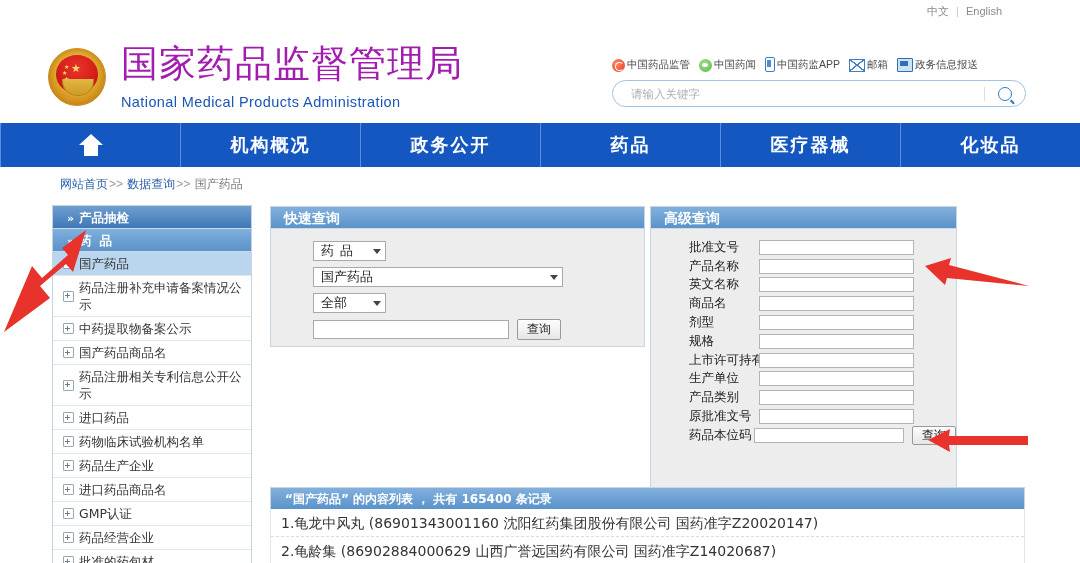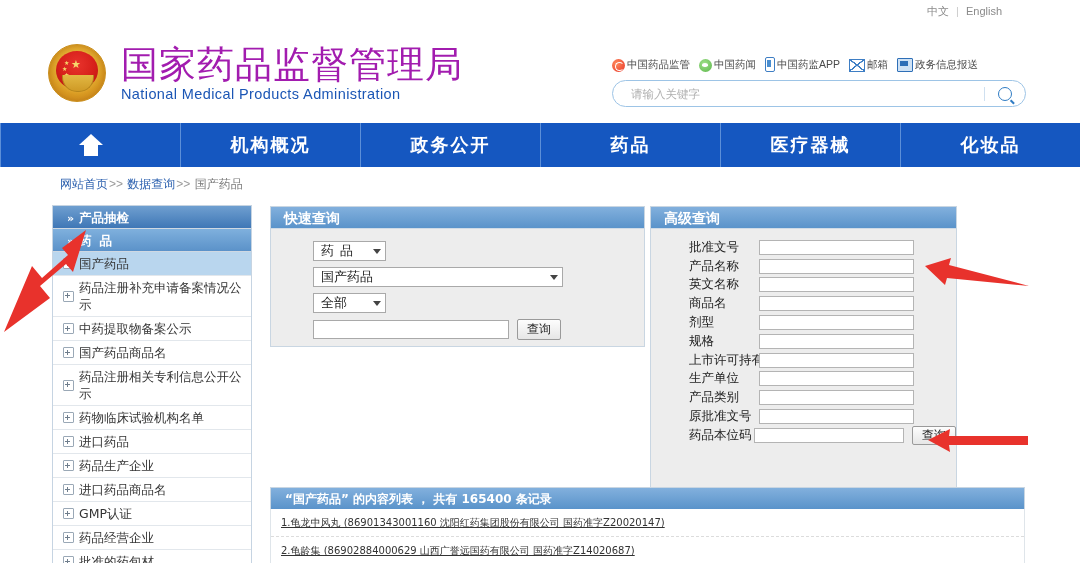--- a/index.html
+++ b/index.html
@@ -61,21 +61,21 @@
     border: 1px solid #b5851c; border-top: none;
   }
   .title-block { margin-left: 15px; }
   .title-cn {
     font-size: 37px; font-weight: 400; color: #a21caf;
     letter-spacing: 1px; line-height: 40px;
     font-family: "DejaVu Sans", "Liberation Sans", sans-serif;
   }
   .title-en {
     font-size: 14.5px; color: #1b56b5; letter-spacing: .4px;
-    margin-top: 1px; line-height: 16px;
+    margin-top: 10px; line-height: 16px;
   }
 
   
   .head-right { position: absolute; left: 612px; top: 35px; width: 430px; }
   .quicklinks {
     display: flex; align-items: flex-end; gap: 9px;
     font-size: 10.5px; color: #4a4a4a; white-space: nowrap;
   }
   .qlink { display: inline-flex; align-items: center; gap: 2px; color: #4a4a4a; text-decoration: none; }
   .qicon { display: inline-block; width: 13px; height: 13px; flex: none; position: relative; }
@@ -277,24 +277,23 @@
   .res-head {
     height: 22px; line-height: 22px; padding-left: 14px; box-sizing: border-box;
     background: linear-gradient(#82b0dd, #5a93ca);
     color: #fff; font-size: 12px; font-weight: 700;
     border: 1px solid #c9d6e2; border-bottom: none;
     font-family: "DejaVu Sans","Liberation Sans", sans-serif;
   }
   .res-list { border: 1px solid #dfe5ea; border-top: none; background: #fff; }
   .res-item {
     height: 28px; line-height: 28px; padding-left: 10px; box-sizing: border-box;
-    font-size: 10px; color: #333; border-bottom: 1px dashed #dcdcdc;
+    font-size: 14px; color: #333; border-bottom: 1px dashed #dcdcdc;
     white-space: nowrap; overflow: hidden; cursor: pointer;
     font-family: "DejaVu Sans","Liberation Sans", sans-serif;
-    text-decoration: underline;
   }
 
   
   .arrow { position: absolute; pointer-events: none; }
   #arrow-sidebar { left: 2px; top: 228px; width: 86px; height: 106px; }
   #arrow-adv-1   { left: 925px; top: 258px; width: 104px; height: 34px; }
   #arrow-adv-2   { left: 928px; top: 428px; width: 100px; height: 26px; }
 </style>
 </head>
 <body>
@@ -398,25 +397,25 @@
     <div class="sb-item">
       <span class="plus"></span>
       <span class="txt">国产药品商品名</span>
     </div>
     <div class="sb-item">
       <span class="plus"></span>
       <span class="txt">药品注册相关专利信息公开公示</span>
     </div>
     <div class="sb-item">
       <span class="plus"></span>
+      <span class="txt">进口药品</span>
+    </div>
+    <div class="sb-item">
+      <span class="plus"></span>
       <span class="txt">药物临床试验机构名单</span>
-    </div>
-    <div class="sb-item">
-      <span class="plus"></span>
-      <span class="txt">进口药品</span>
     </div>
     <div class="sb-item">
       <span class="plus"></span>
       <span class="txt">药品生产企业</span>
     </div>
     <div class="sb-item">
       <span class="plus"></span>
       <span class="txt">进口药品商品名</span>
     </div>
     <div class="sb-item">

